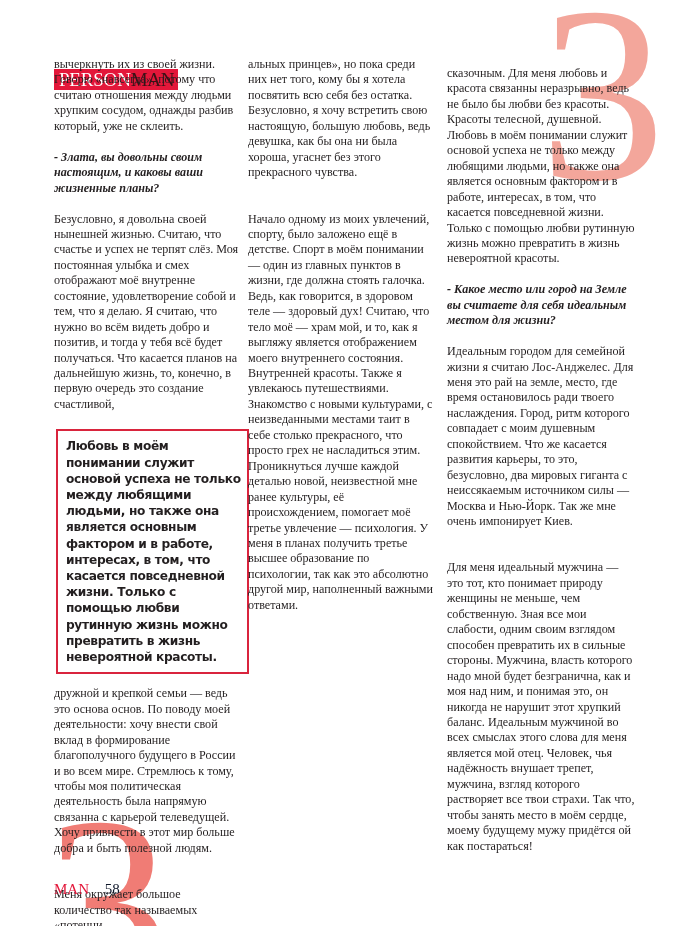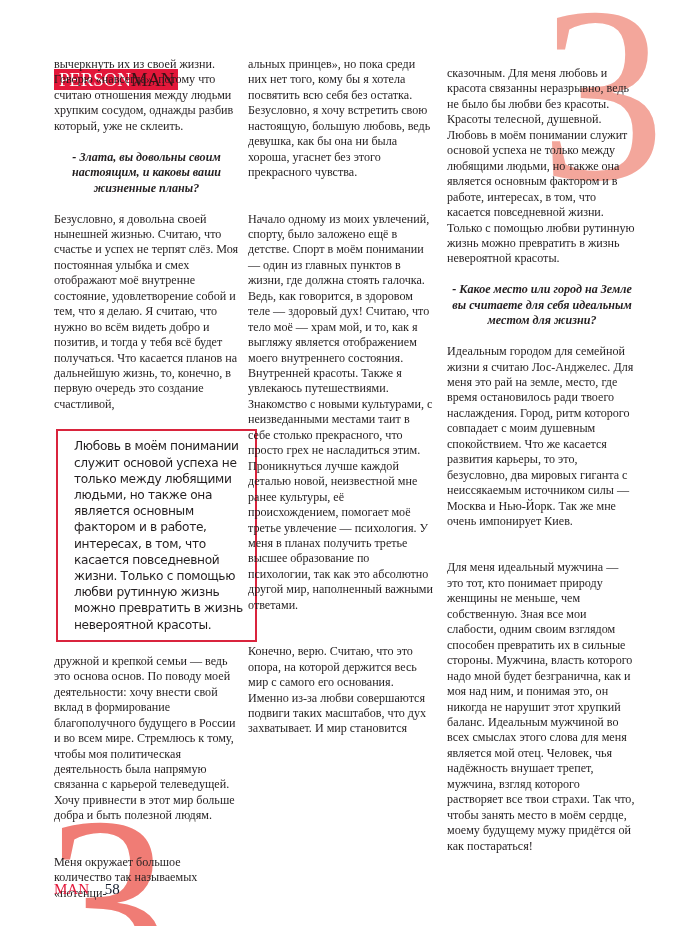--- a/index.html
+++ b/index.html
@@ -34,30 +34,30 @@
 
   .col {
     position: absolute; top: 57px;
     font-size: 12.1px; line-height: 15.45px;
     z-index: 2;
   }
   .col1 { left: 54px; width: 185px; }
   .col2 { left: 240px; width: 186px; margin-left: 8px; }
   .col3 { left: 447px; width: 190px; top: 66px; }
   .col p { margin: 0; }
-  .col .q { font-style: italic; font-weight: bold; margin: 0; text-align: center; }
+  .col .q { font-style: italic; font-weight: bold; margin: 0; }
   .gap { height: 15.45px; }
 
   .pullquote {
     border: 2px solid #d9243d;
     margin: 17px 0 12px 2px;
     width: 175px;
-    padding: 7px 6px 7px 16px;
+    padding: 7px 6px 7px 8px;
     font-family: "DejaVu Sans", "Liberation Sans", sans-serif;
-    font-weight: normal; font-size: 12.2px; line-height: 16.2px;
+    font-weight: bold; font-size: 12.2px; line-height: 16.2px;
     color: #231f20;
     letter-spacing: -0.35px;
   }
 
   .footer {
     position: absolute; left: 54px; top: 881px;
     font-family: "Liberation Serif", serif; font-size: 15px;
     z-index: 2;
   }
   .footer .brand { color: #e3173a; }
@@ -87,21 +87,20 @@
   <p>Меня окружает большое количество так называемых «потенци-</p>
 </div>
 
 <div class="col col2">
   <p>альных принцев», но пока среди них нет того, кому бы я хотела посвятить всю себя без остатка. Безусловно, я хочу встретить свою настоящую, большую любовь, ведь девушка, как бы она ни была хороша, угаснет без этого прекрасного чувства.</p>
   <div class="gap"></div>
   <div class="gap"></div>
   <p>Начало одному из моих увлечений, спорту, было заложено ещё в детстве. Спорт в моём понимании — один из главных пунктов в жизни, где должна стоять галочка. Ведь, как говорится, в здоровом теле — здоровый дух! Считаю, что тело моё — храм мой, и то, как я выгляжу является отображением моего внутреннего состояния. Внутренней красоты. Также я увлекаюсь путешествиями. Знакомство с новыми культурами, с неизведанными местами таит в себе столько прекрасного, что просто грех не насладиться этим. Проникнуться лучше каждой деталью новой, неизвестной мне ранее культуры, её происхождением, помогает моё третье увлечение — психология. У меня в планах получить третье высшее образование по психологии, так как это абсолютно другой мир, наполненный важными ответами.</p>
   <div class="gap"></div>
   <div class="gap"></div>
-  <p>Конечно, верю. Считаю, что это опора, на которой держится весь мир с самого его основания. Именно из-за любви совершаются подвиги таких масштабов, что дух захватывает. И мир становится</p>
 </div>
 
 <div class="col col3">
   <p>сказочным. Для меня любовь и красота связанны неразрывно, ведь не было бы любви без красоты. Красоты телесной, душевной. Любовь в моём понимании служит основой успеха не только между любящими людьми, но также она является основным фактором и в работе, интересах, в том, что касается повседневной жизни. Только с помощью любви рутинную жизнь можно превратить в жизнь невероятной красоты.</p>
   <div class="gap"></div>
   <p class="q">- Какое место или город на Земле вы считаете для себя идеальным местом для жизни?</p>
   <div class="gap"></div>
   <p>Идеальным городом для семейной жизни я считаю Лос-Анджелес. Для меня это рай на земле, место, где время остановилось ради твоего наслаждения. Город, ритм которого совпадает с моим душевным спокойствием. Что же касается развития карьеры, то это, безусловно, два мировых гиганта с неиссякаемым источником силы — Москва и Нью-Йорк. Так же мне очень импонирует Киев.</p>
   <div class="gap"></div>
   <div class="gap"></div>

